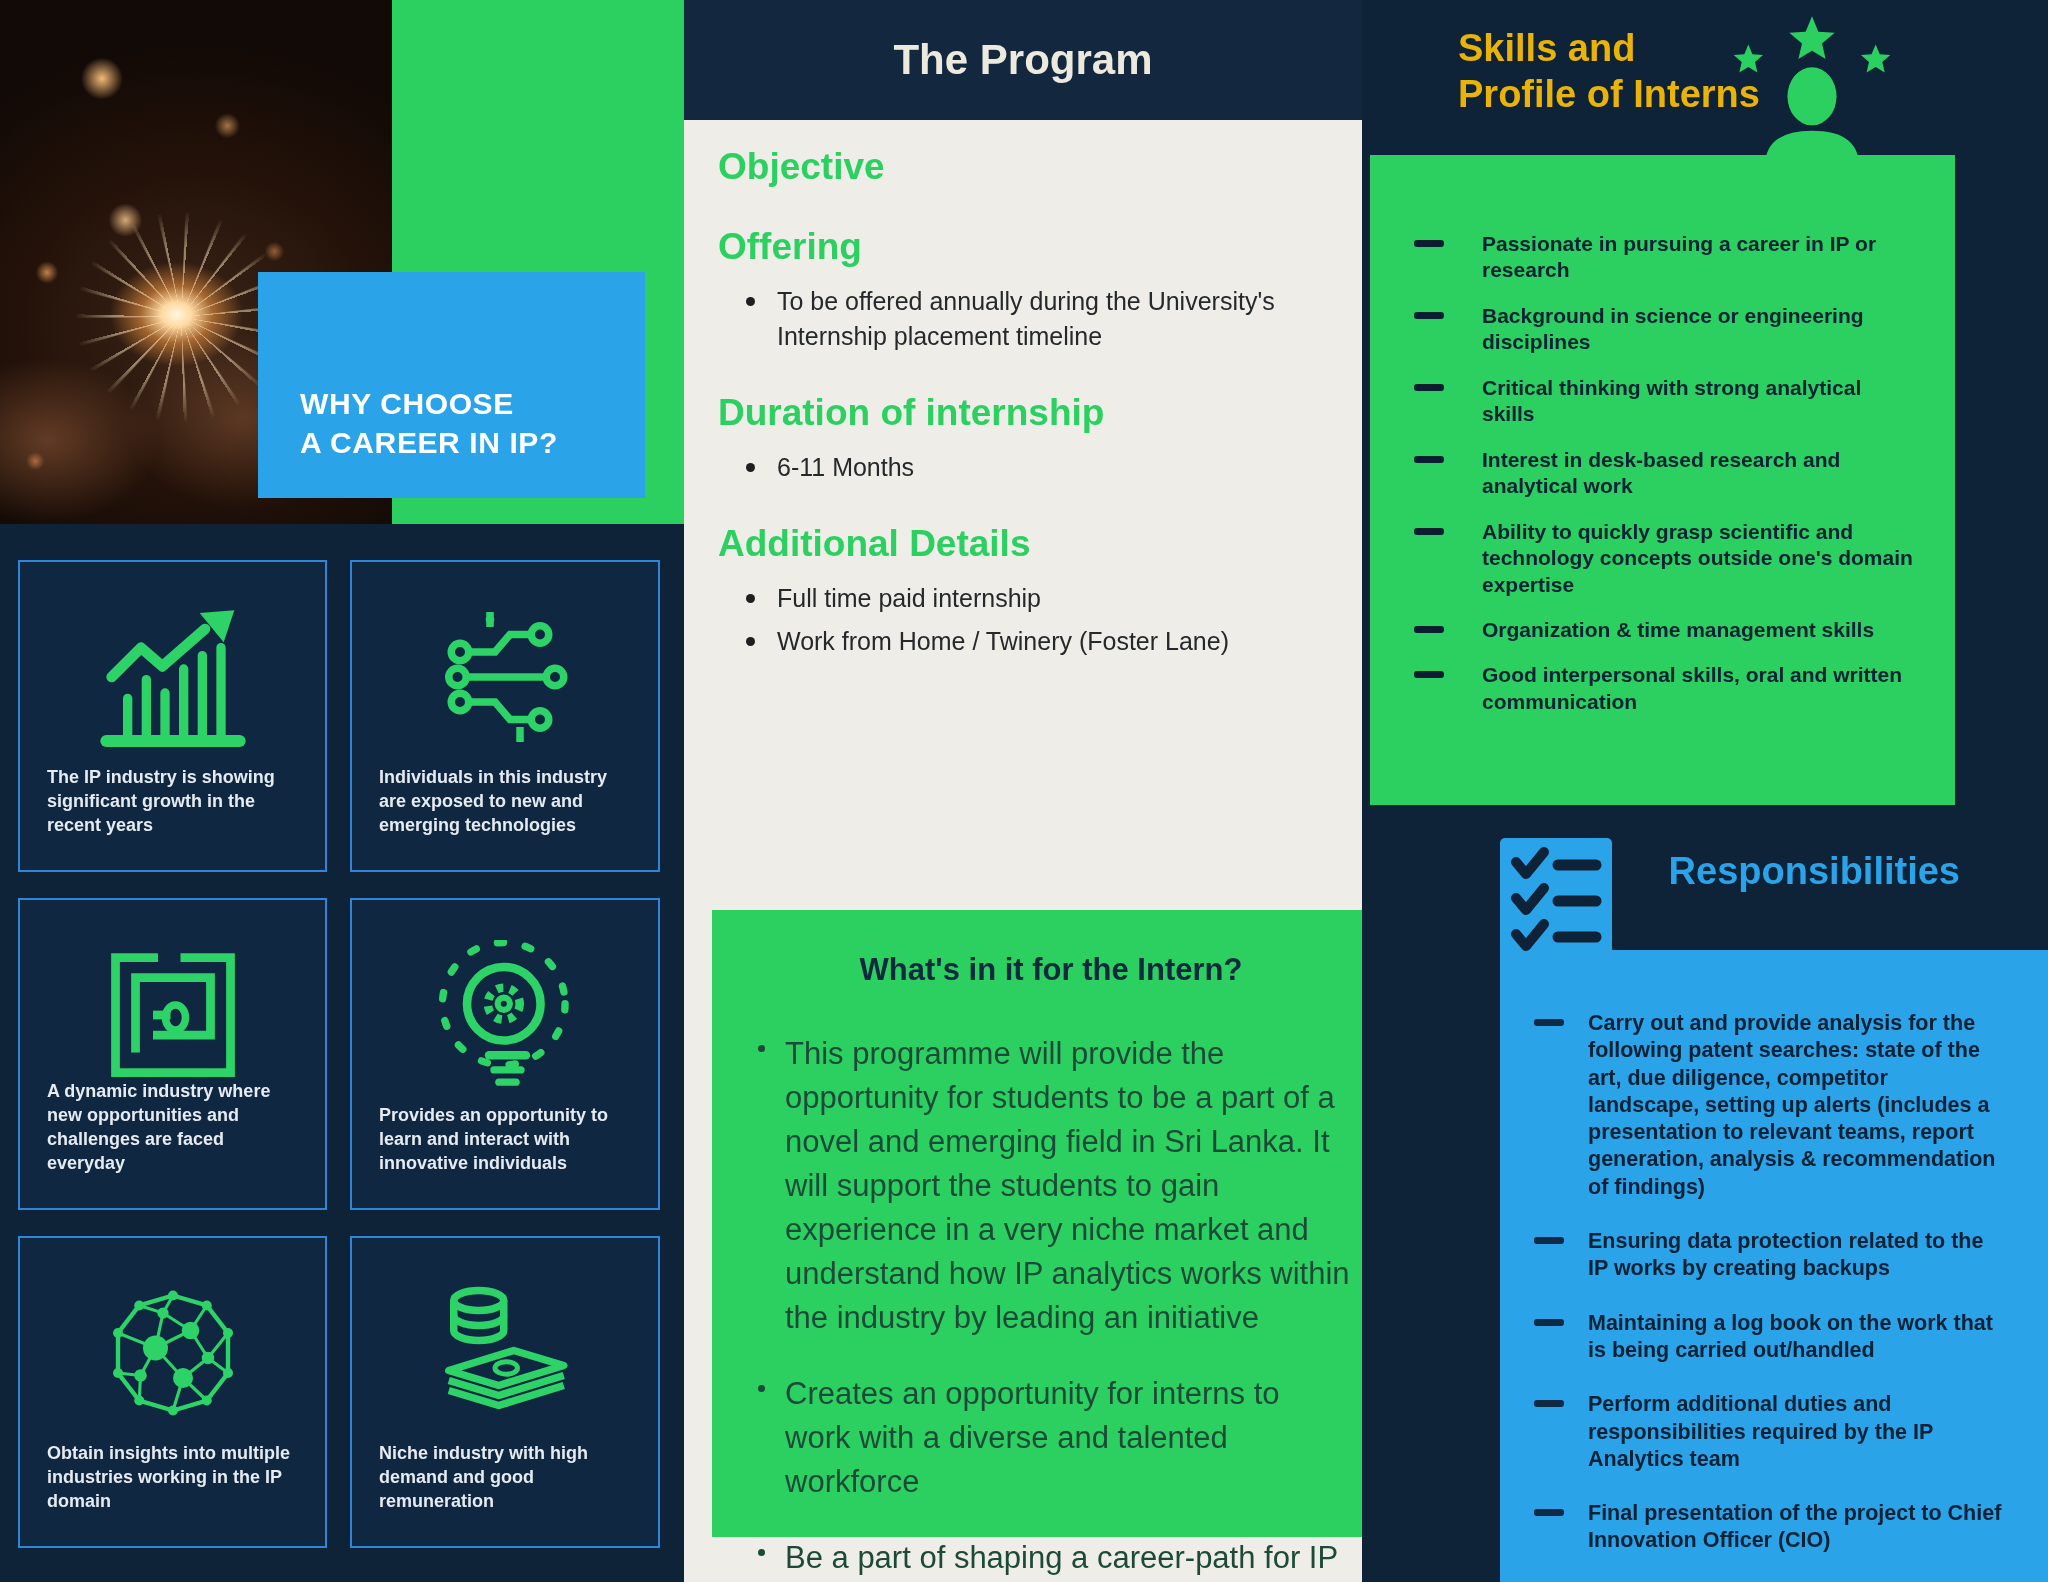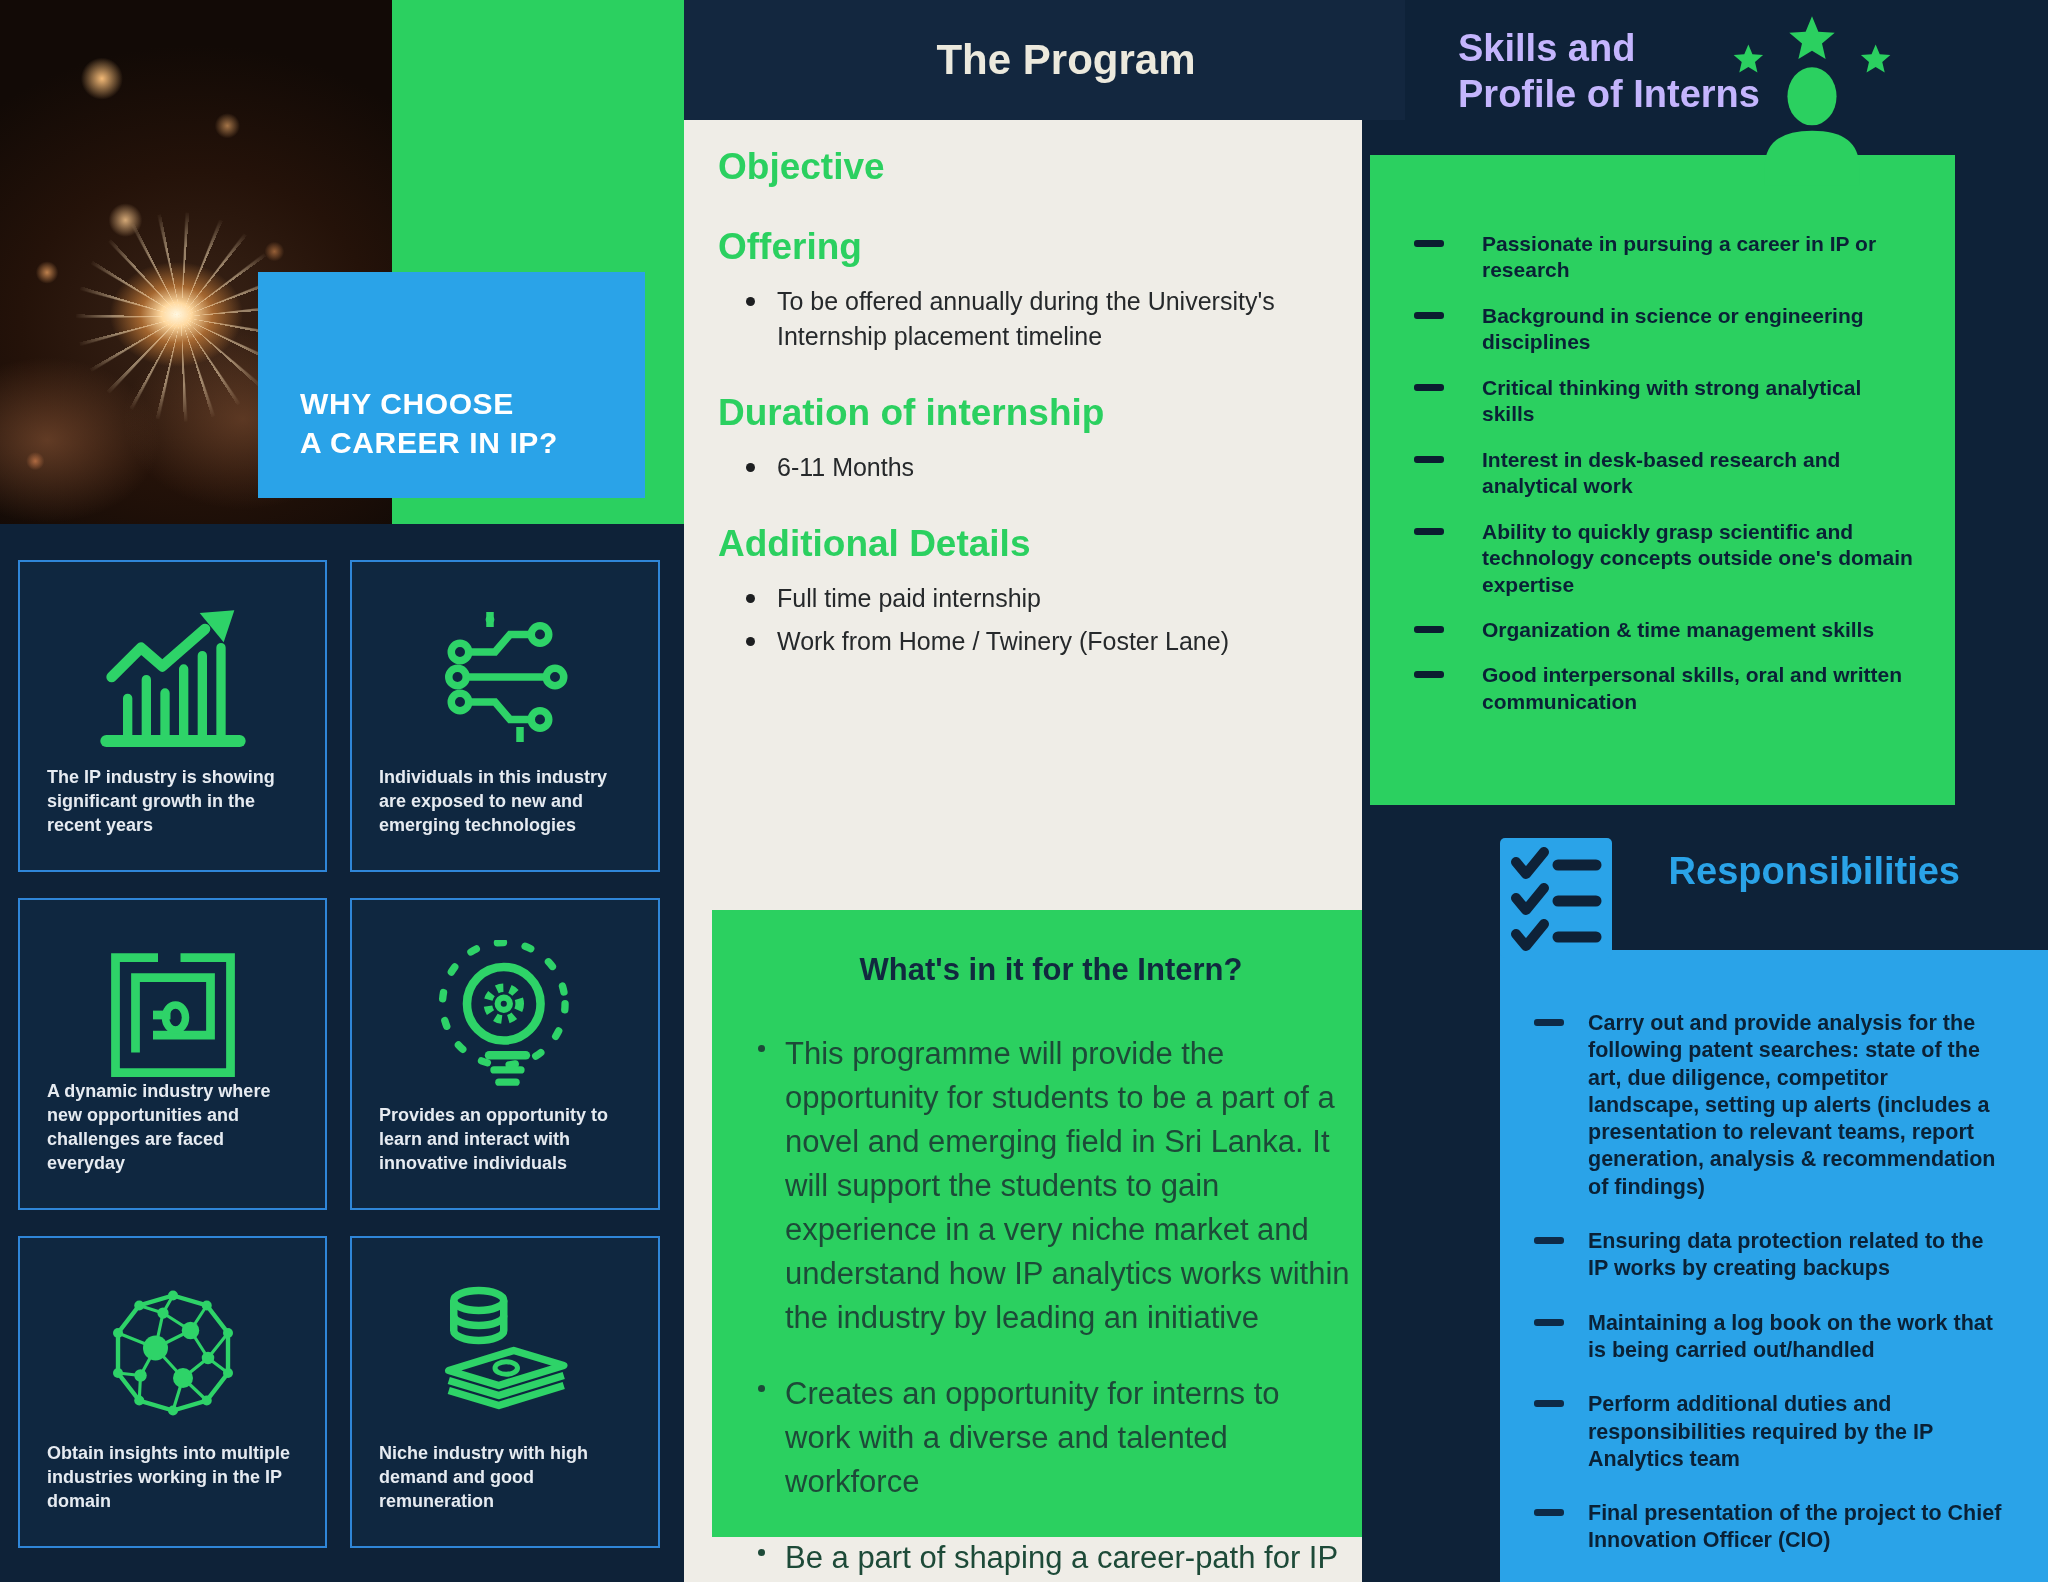--- a/index.html
+++ b/index.html
@@ -32,40 +32,40 @@
 
   .cards{position:absolute;left:18px;top:560px;width:642px;display:grid;
          grid-template-columns:309px 310px;column-gap:23px;row-gap:26px;}
   .card{height:312px;background:#0f2740;border:2px solid #2f86d8;box-sizing:border-box;position:relative;}
   .card svg{position:absolute;top:40px;left:50%;transform:translateX(-50%);}
   .cap{position:absolute;left:27px;right:20px;bottom:32px;color:#e6ebf1;font-weight:700;
        font-size:18px;line-height:1.33;}
 
   
   .program-header{position:absolute;left:684px;top:0;width:678px;height:120px;background:#13273f;
-    display:flex;align-items:center;justify-content:center;z-index:2;padding-left:43px;}
+    display:flex;align-items:center;justify-content:center;z-index:2;}
   .program-title{color:#ece9dd;font-size:42px;font-weight:700;}
   .program-panel{position:absolute;left:684px;top:120px;width:678px;height:1462px;background:#efede7;
     box-sizing:border-box;padding:26px 40px 0 34px;}
   .h-green{color:#2bd060;font-size:37px;font-weight:700;margin:0 0 16px 0;}
   ul.dots{list-style:none;margin:0;padding:0 0 0 28px;}
   ul.dots li{display:flex;font-size:25px;color:#26292b;line-height:1.4;margin-bottom:8px;}
   .dot{flex:none;width:9px;height:9px;border-radius:50%;background:#1d1f21;margin:13px 22px 0 0;}
   .sec{margin-bottom:38px;}
 
   .benefits{position:absolute;left:712px;top:910px;width:678px;height:627px;background:#2bd060;
     box-sizing:border-box;padding:42px 40px 0 40px;}
   .benefits-title{color:#11293f;text-align:center;font-size:31px;font-weight:800;margin:0 0 44px 0;}
   ul.bens{list-style:none;margin:0;padding:0 0 0 6px;}
   ul.bens li{display:flex;font-size:31px;color:#1d4a38;line-height:1.42;margin-bottom:32px;margin-top:15px;}
   ul.bens .dot{background:#1d4a38;width:7px;height:7px;margin:13px 20px 0 0;}
 
   
   .col-right{position:absolute;left:1362px;top:0;width:686px;height:1582px;background:#0e2238;}
-  .skills-title{position:absolute;left:96px;top:26px;color:#c4b5fd;font-size:38px;font-weight:800;line-height:1.2;z-index:3;}
+  .skills-title{position:absolute;left:96px;top:26px;color:#eab308;font-size:38px;font-weight:800;line-height:1.2;z-index:3;}
   .person{position:absolute;left:350px;top:4px;z-index:2;}
   .skills-panel{position:absolute;left:8px;top:155px;width:585px;height:650px;background:#2bd060;
     box-sizing:border-box;padding:76px 36px 0 44px;}
   ul.dashlist{list-style:none;margin:0;padding:0;}
   ul.dashlist li{display:flex;font-size:21px;font-weight:700;color:#0a2136;line-height:1.26;margin-bottom:19px;}
   .dash{flex:none;width:30px;height:7px;border-radius:3px;background:#0b1d30;margin:9px 38px 0 0;}
 
   .resp-title{position:absolute;right:88px;top:850px;color:#2aa3e8;font-size:38px;font-weight:800;z-index:3;}
   .check-icon{position:absolute;left:138px;top:838px;z-index:2;}
   .resp-panel{position:absolute;left:138px;top:950px;width:548px;height:632px;background:#2aa3e8;

